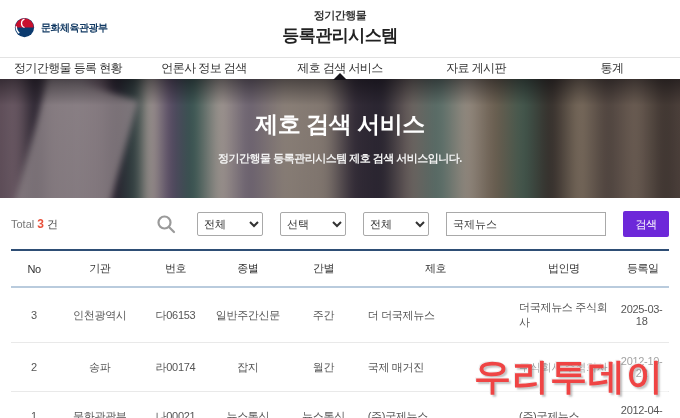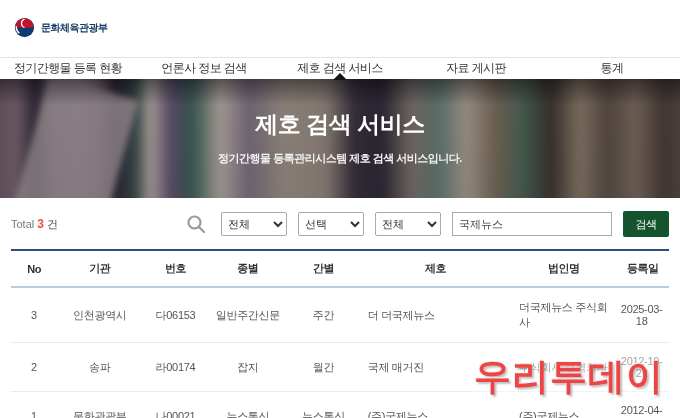--- a/index.html
+++ b/index.html
@@ -39,35 +39,35 @@
     background:linear-gradient(180deg, rgba(8,6,12,.6) 0%, rgba(24,20,30,.28) 22%, rgba(24,20,30,.3) 100%); }
   .hero-content { position:relative; z-index:3; text-align:center; padding-top:30px; }
   .hero-title { font-size:23px; font-weight:bold; color:#fff; letter-spacing:-0.5px; }
   .hero-sub { font-size:11px; font-weight:bold; color:#f2f2f2; margin-top:11px; letter-spacing:-0.5px; }
   
   .content { padding:0 11px; }
   .search-row { display:flex; align-items:center; margin-top:13px; height:26px; }
   .total { font-size:11px; color:#777; }
   .total b.count { font-weight:bold; font-size:12px; }
   .total .unit { color:#444; }
-  .search-controls { margin-left:auto; display:flex; align-items:center; gap:11px; }
+  .search-controls { margin-left:auto; display:flex; align-items:center; gap:17px; }
   .mag { margin-right:4px; display:flex; align-items:center; }
   select.filter { width:66px; height:24px; font-size:11px; color:#333;
     border:1px solid #a9a9a9; border-radius:2px; background:#fff; padding:0 2px;
     font-family:"Liberation Sans","DejaVu Sans",sans-serif; }
   input.keyword { width:160px; height:24px; border:1px solid #a9a9a9; border-radius:0;
     font-size:11px; color:#444; padding:0 6px;
     font-family:"Liberation Sans","DejaVu Sans",sans-serif; }
-  button.search-btn { width:46px; height:26px; background:#14532d; color:#fff;
+  button.search-btn { width:46px; height:26px; background:#6d28d9; color:#fff;
     border:none; border-radius:2px; font-size:11px; letter-spacing:-0.5px; cursor:pointer;
     font-family:"Liberation Sans","DejaVu Sans",sans-serif; }
   
   table.results { width:100%; border-collapse:collapse; margin-top:12px;
     border-top:2px solid #2e4e75; }
-  table.results th { font-size:11px; font-weight:bold; color:#333; padding:10px 4px;
+  table.results th { font-size:11px; font-weight:normal; color:#333; padding:10px 4px;
     border-bottom:2px solid #b9cbdd; letter-spacing:-0.5px; }
   table.results td { font-size:11px; color:#555; padding:12px 4px; text-align:center;
     border-bottom:1px solid #e9e9e9; letter-spacing:-0.3px; }
   table.results td.col-title, table.results td.col-corp { text-align:left; padding-left:8px; }
   table.results td.col-date { padding-right:6px;margin-left:40px; }
   col.c-no{width:7%} col.c-org{width:13%} col.c-num{width:10%} col.c-kind{width:12%}
   col.c-freq{width:11%} col.c-title{width:23%} col.c-corp{width:16%} col.c-date{width:12%}
   
   .watermark { position:absolute; right:12px; bottom:16px; z-index:8;
     font-size:37px; font-weight:bold; color:#ef4444; letter-spacing:1px;
@@ -82,20 +82,24 @@
     <span style="display:flex">
       <svg width="21" height="21" viewBox="0 0 24 24">
         <circle cx="12" cy="12" r="11" fill="#0b3b6f"></circle>
         <path d="M1.5 12 A10.5 10.5 0 0 1 22.5 12 L12 12 Z" fill="#c8102e"></path>
         <path d="M2.5 12 A 9.5 9.5 0 0 1 12 2.5 A 5 5 0 0 1 12 12 A 5 5 0 0 0 2.5 12 Z" fill="#c8102e"></path>
         <path d="M12 12 A 5 5 0 0 1 12 2.5" fill="none" stroke="#fff" stroke-width="1.4"></path>
         <path d="M2.6 10.5 A 10 10 0 0 0 6 18.5" fill="none" stroke="#fff" stroke-width="1.6"></path>
       </svg>
     </span>
     <span class="logo-text">문화체육관광부</span>
+  </div>
+  <div class="sys-title">
+    <div class="small">정기간행물</div>
+    <div class="large">등록관리시스템</div>
   </div>
 </div>
 
 <div class="nav">
   <div class="nav-item">정기간행물 등록 현황</div>
   <div class="nav-item">언론사 정보 검색</div>
   <div class="nav-item active">
     <span>제호 검색 서비스</span>
     <span class="tri"></span>
   </div>

